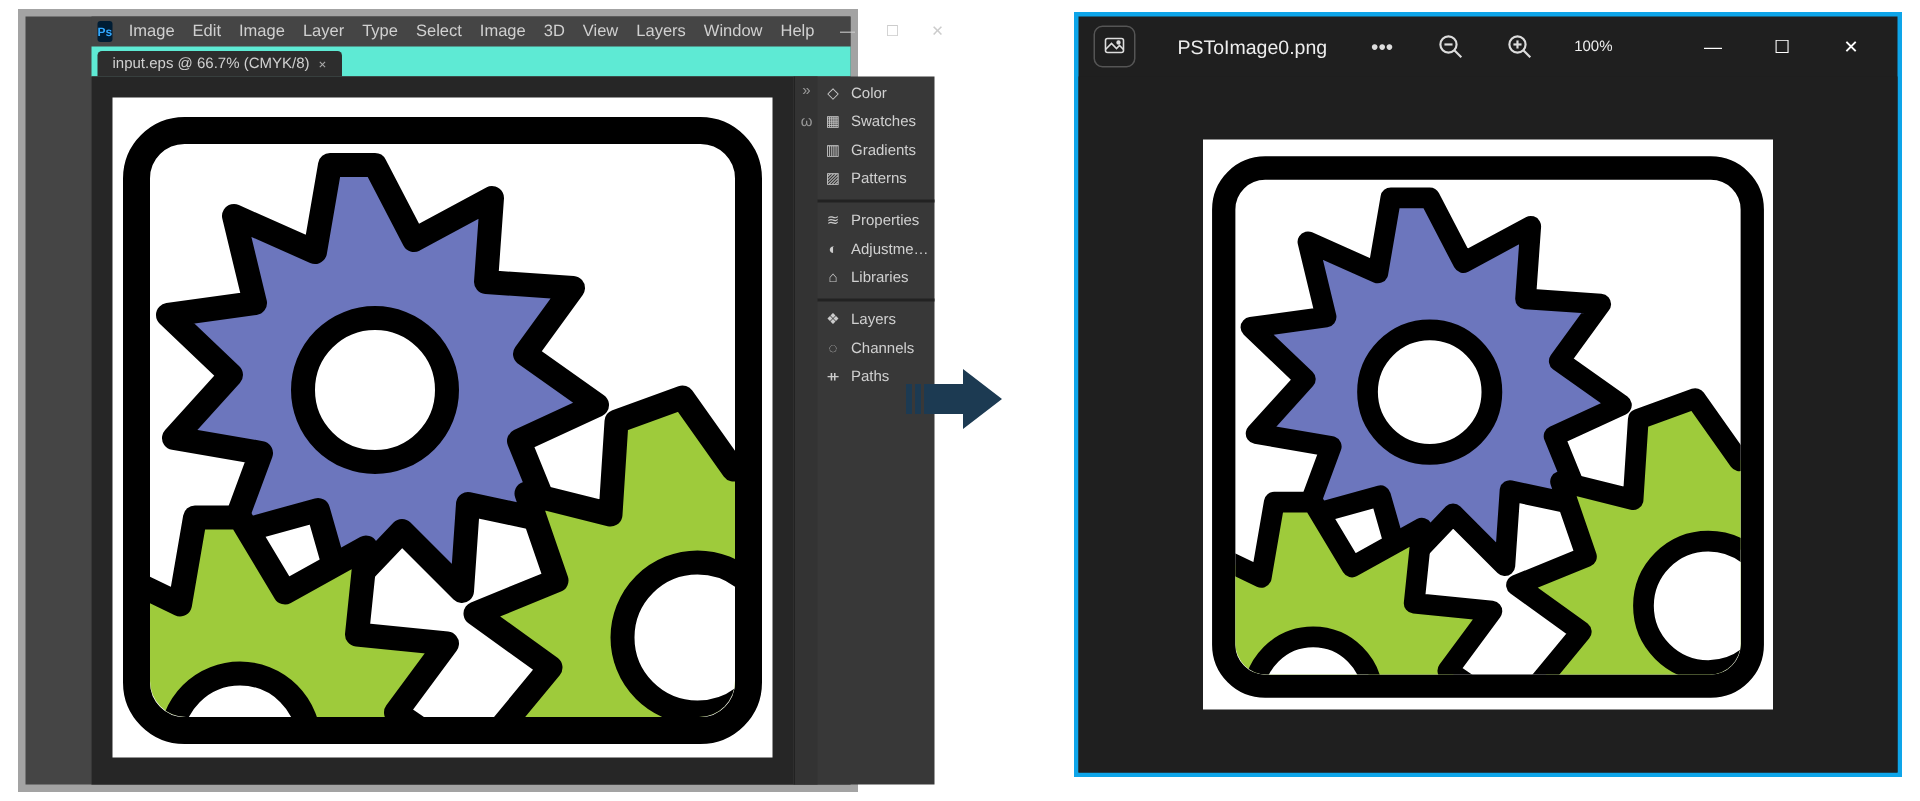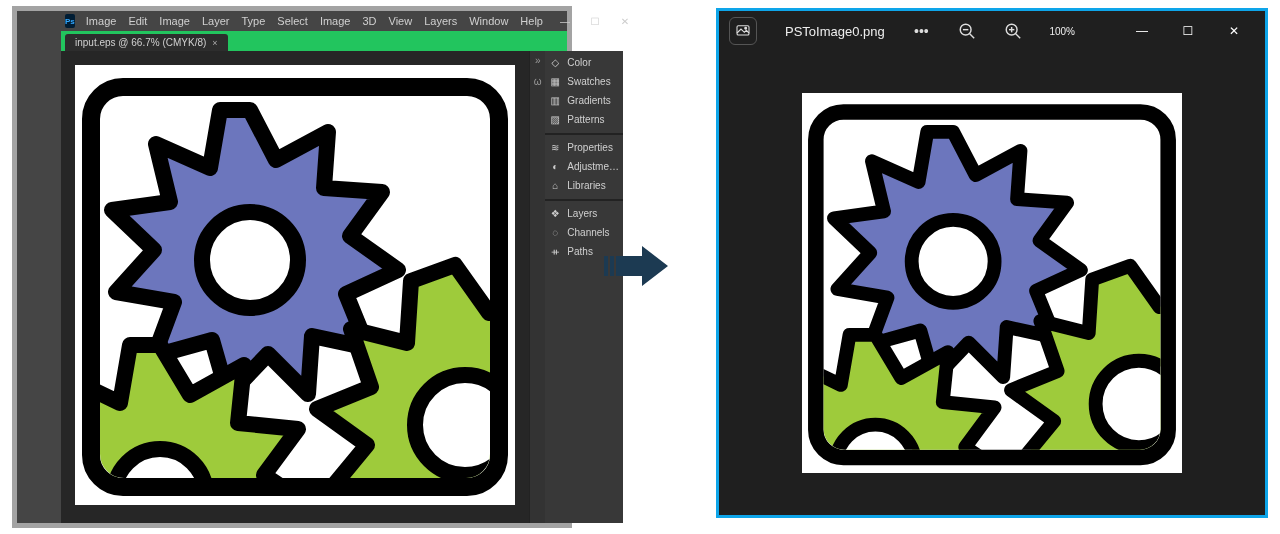--- a/index.html
+++ b/index.html
@@ -46,21 +46,21 @@
   .ps-win-controls {
     margin-left: auto;
     display: flex; gap: 0;
   }
   .ps-win-controls span {
     width: 30px; height: 16px;
     display: inline-flex; align-items: center; justify-content: center;
     font-size: 10px; color: #ccc;
   }
   .ps-tabbar {
-    height: 20px; background: #22c55e;
+    height: 20px; background: #5eead4;
     display: flex; align-items: flex-end;
     padding-left: 4px;
   }
   .ps-tab {
     background: #2d2d2d;
     padding: 3px 10px;
     font-size: 10px;
     border-top-left-radius: 3px;
     border-top-right-radius: 3px;
     display: inline-flex; align-items: center; gap: 6px;

